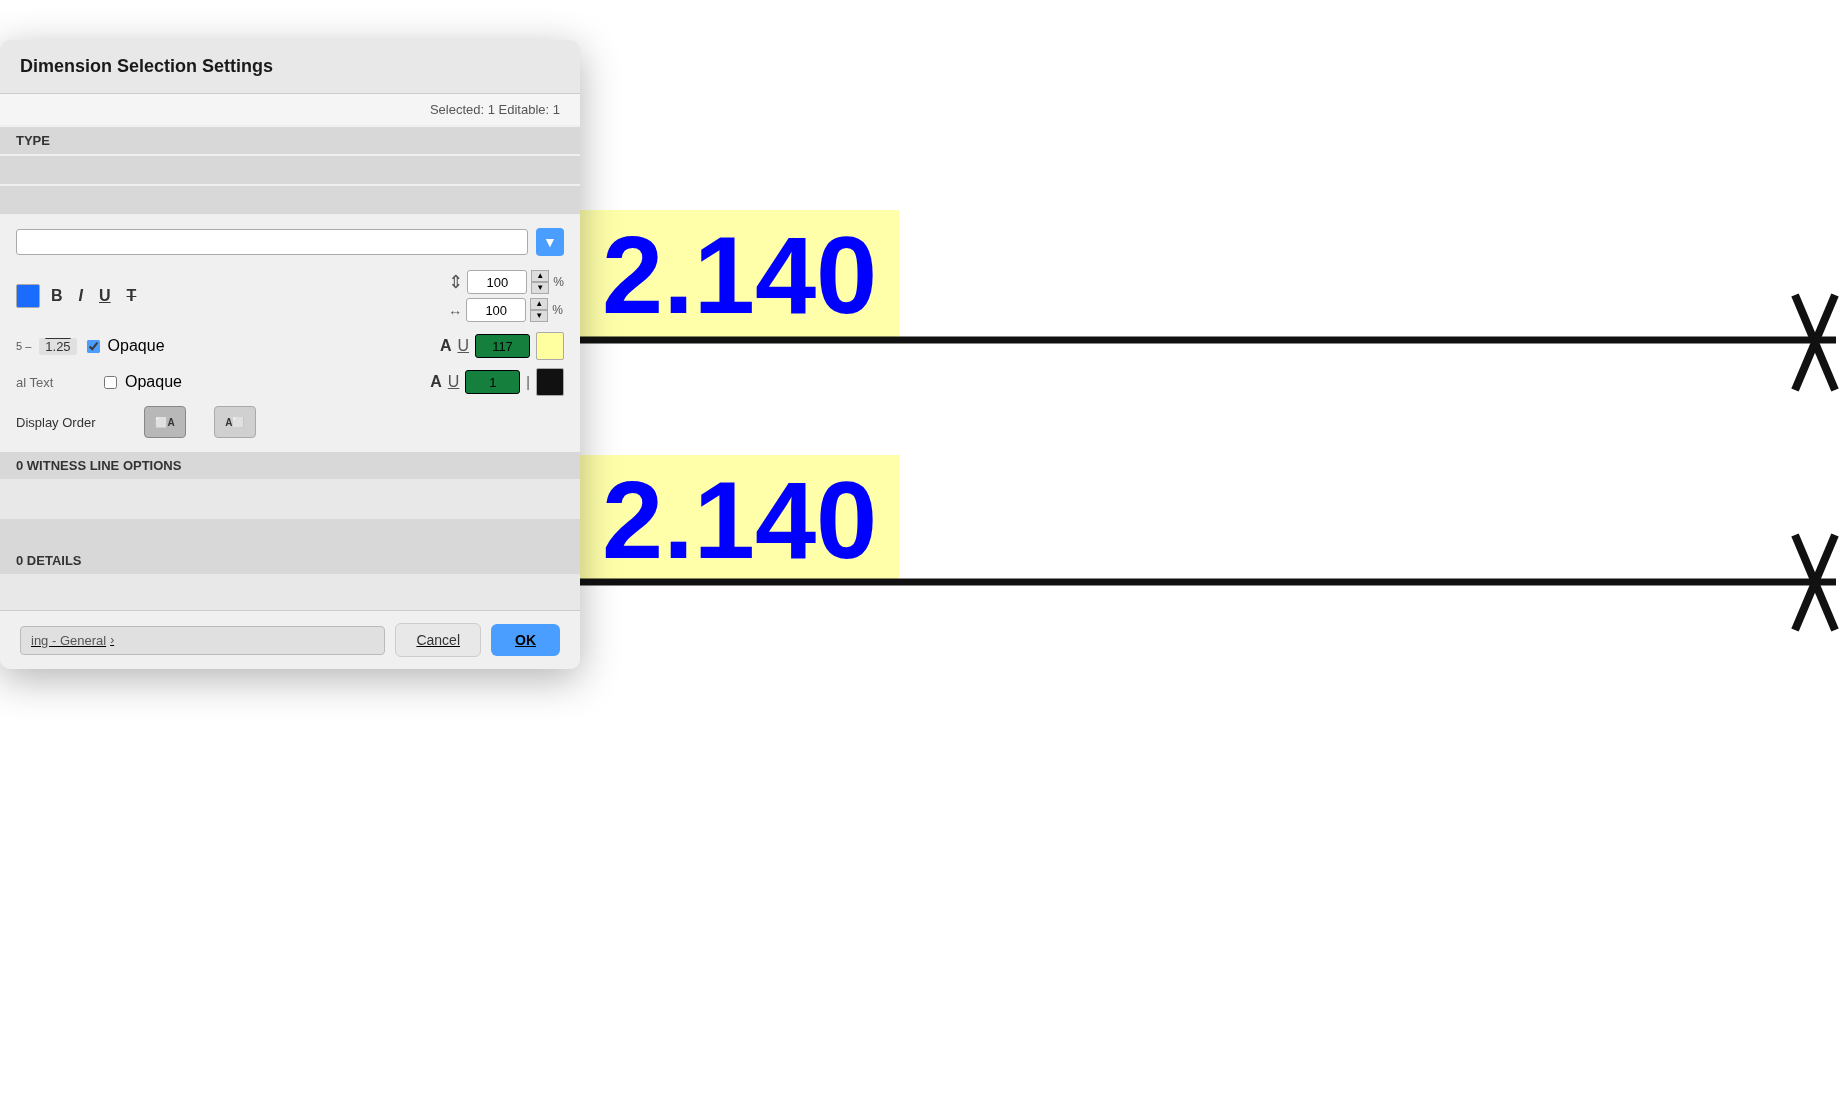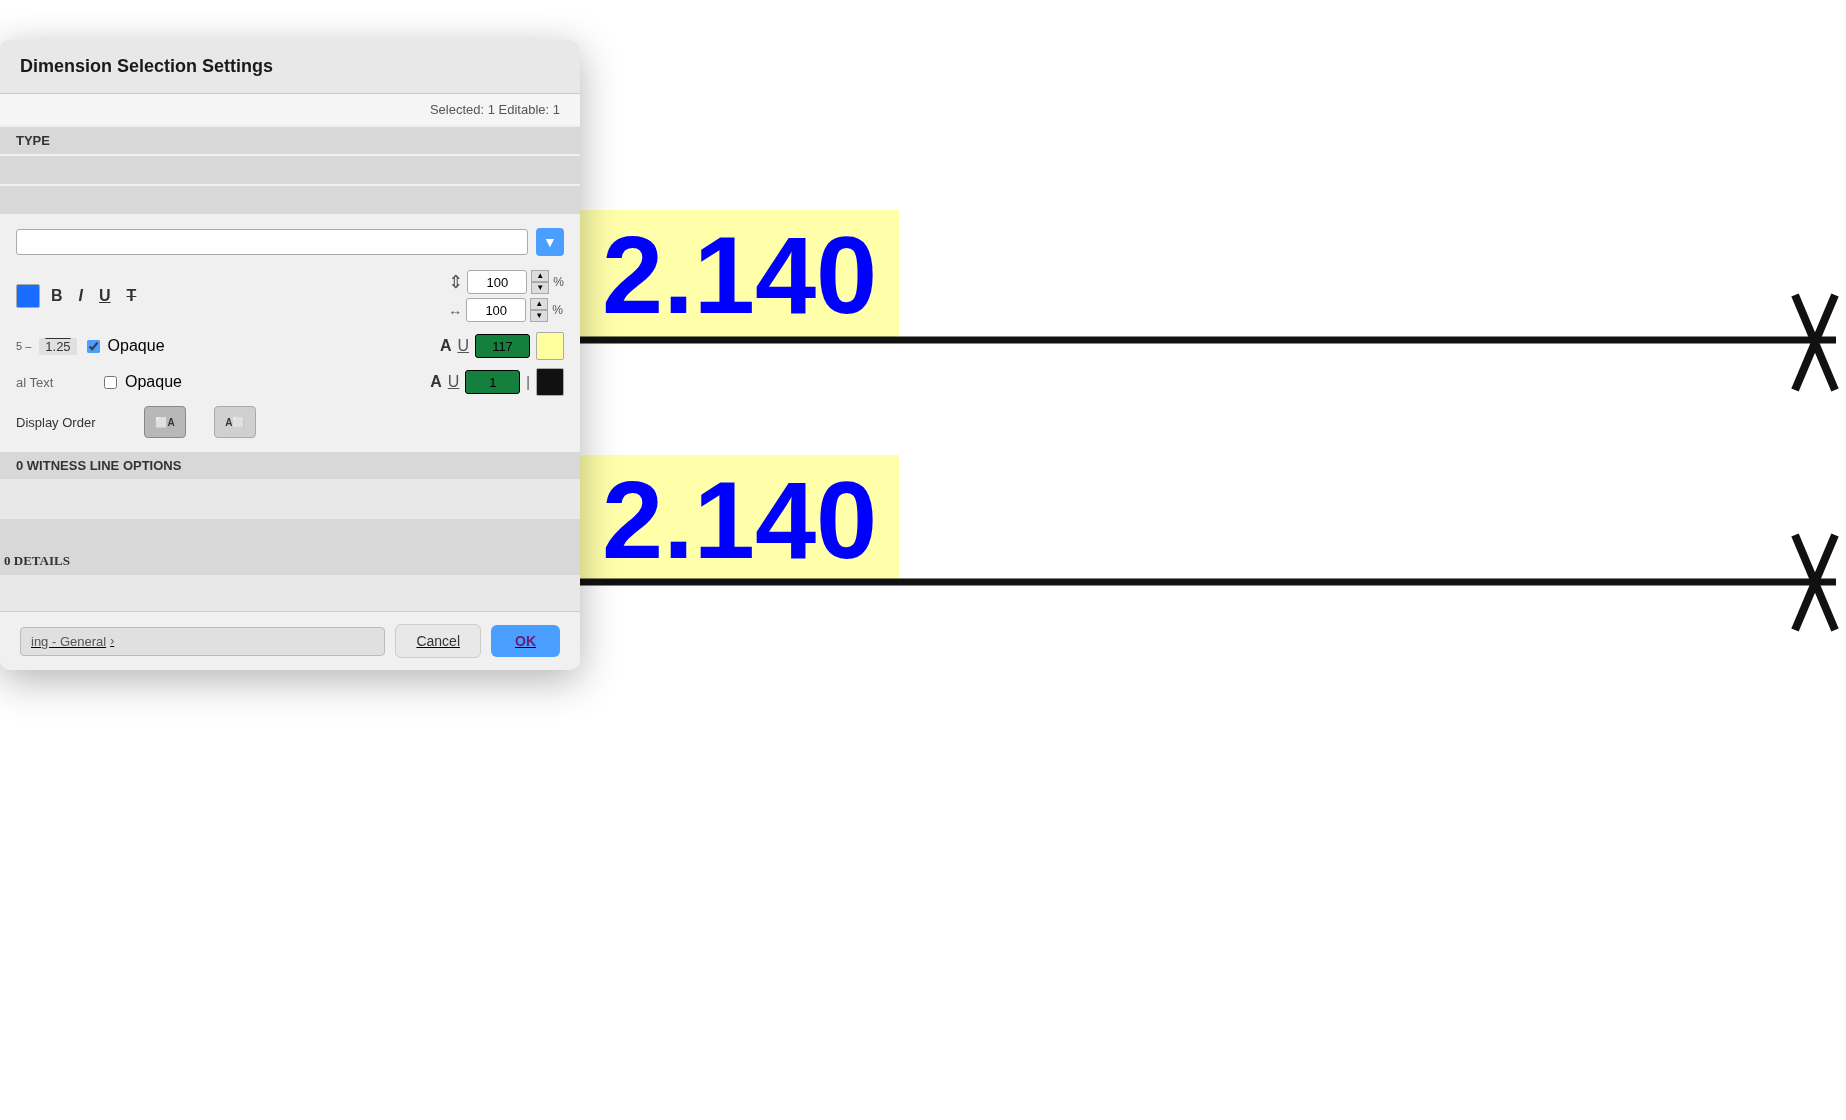--- a/index.html
+++ b/index.html
@@ -324,46 +324,45 @@
       color: #333;
     }
 
     .btn-ok {
       background: #4a9eff;
       border: none;
       border-radius: 6px;
       padding: 8px 24px;
       font-size: 14px;
       cursor: pointer;
-      color: #701a75;
+      color: #000000;
       font-weight: 600;
     }
 
     
     .witness-bar {
       background: #d8d8d8;
       padding: 6px 16px;
       font-size: 13px;
       font-weight: bold;
       color: #333;
     }
 
     .witness-content {
       background: #e8e8e8;
       height: 40px;
     }
 
     
     .details-bar {
       background: #d8d8d8;
-      padding: 6px 4px;
-      font-size: 13px;
-      font-weight: bold;
-      color: #333;
-      font-family: Liberation Serif, serif;
+      padding: 6px 16px;
+      font-size: 13px;
+      font-weight: bold;
+      color: #333;
     }
 
     .details-content {
       background: #e8e8e8;
       height: 36px;
     }
 
     
     .canvas-bg {
       position: absolute;

